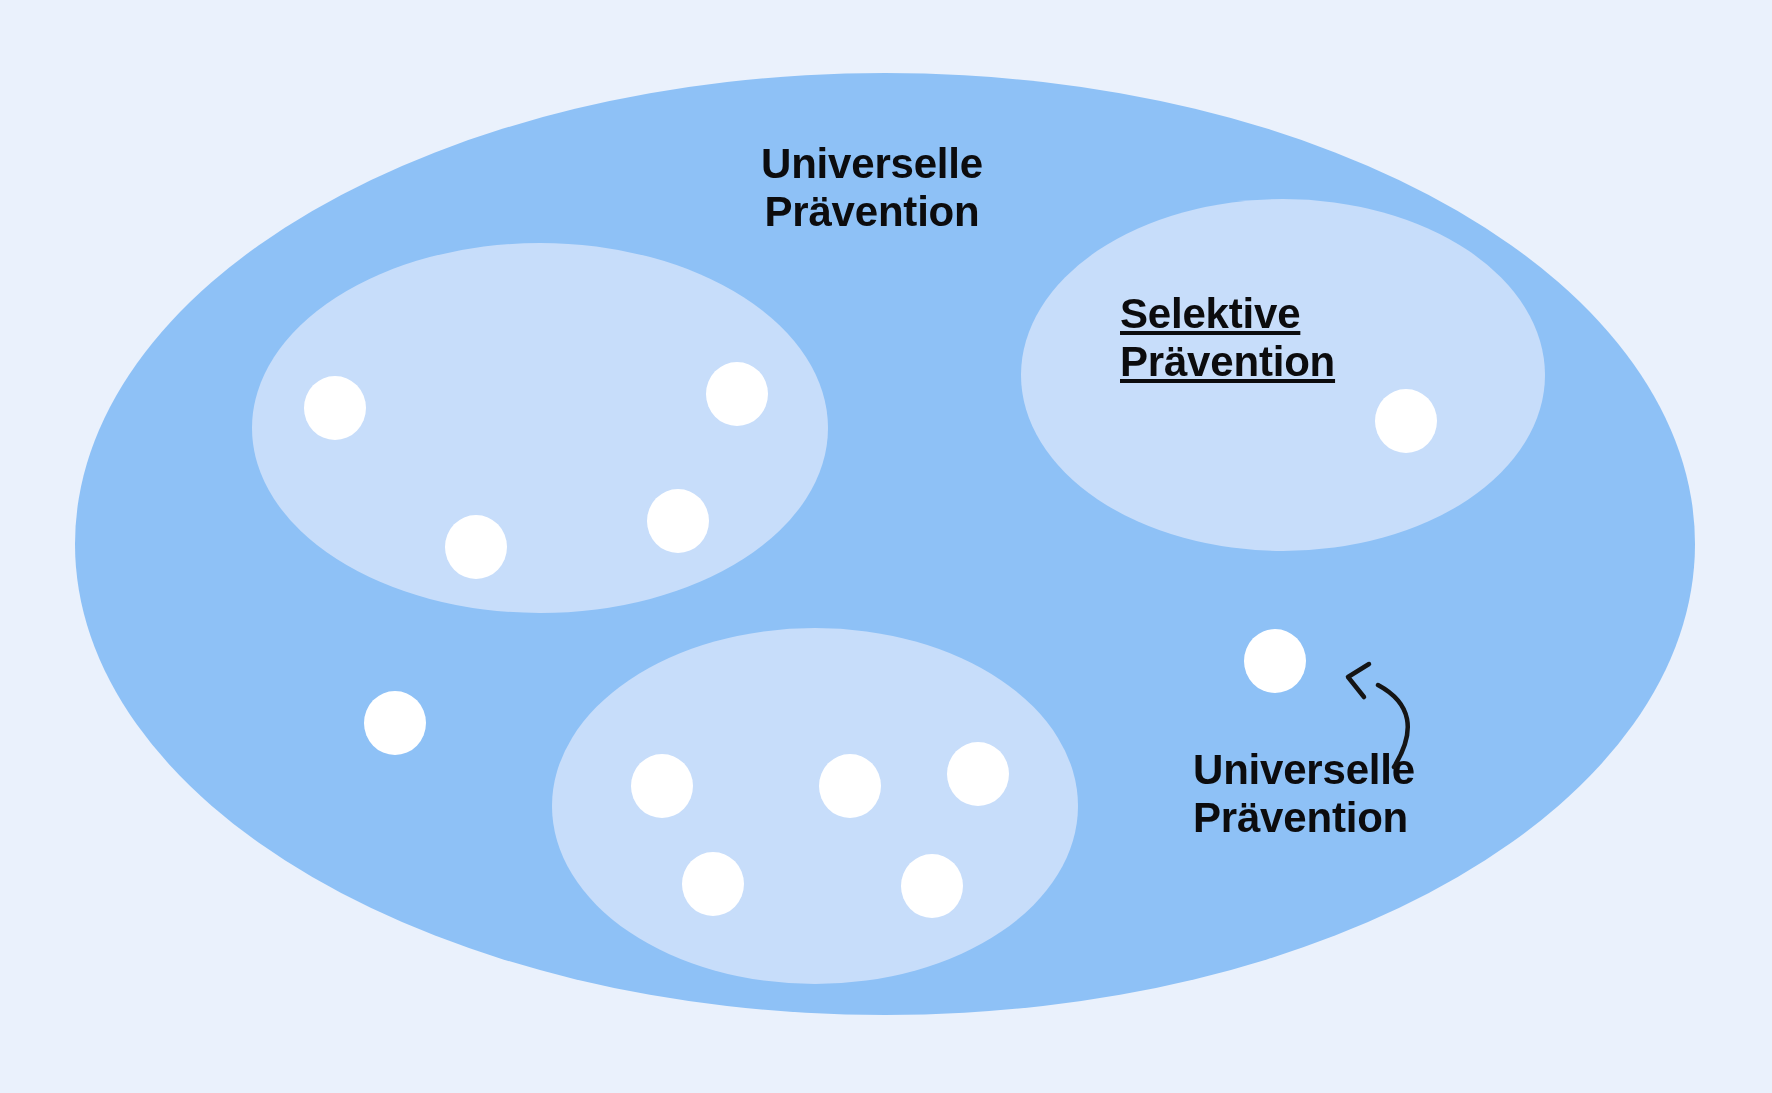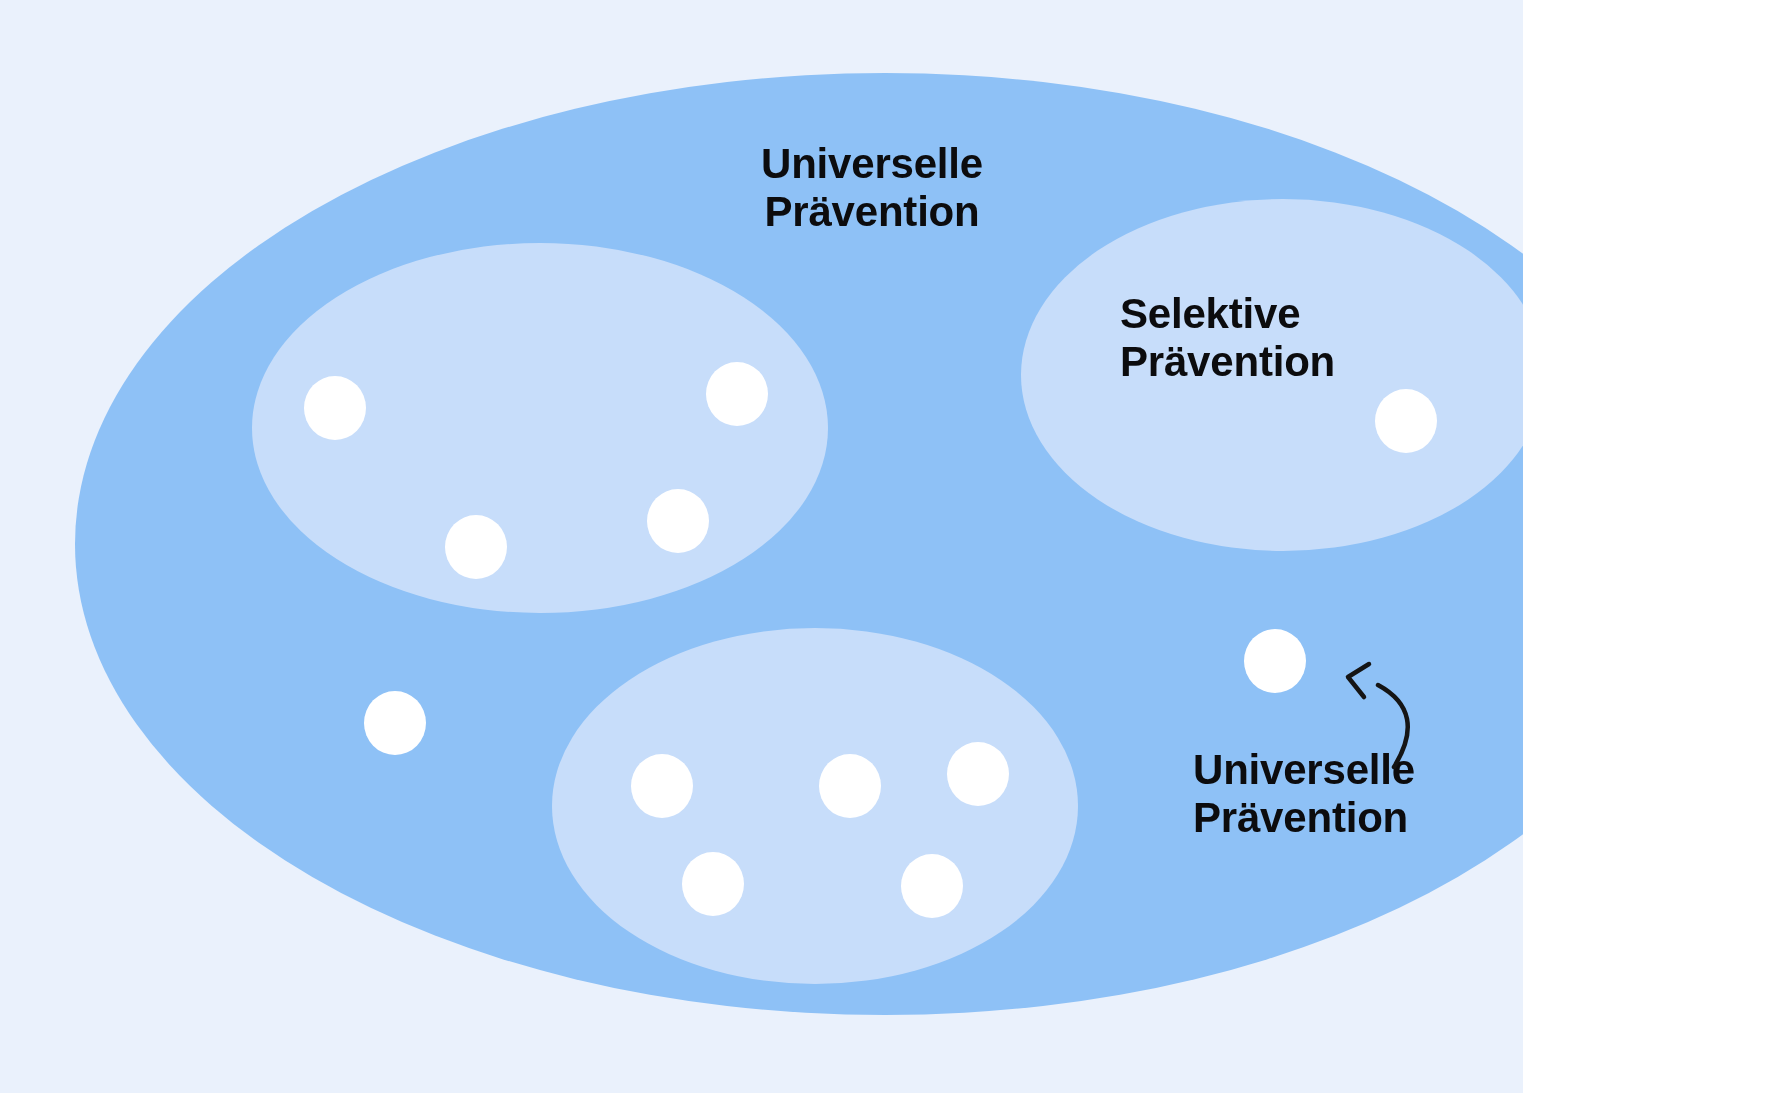--- a/index.html
+++ b/index.html
@@ -2,21 +2,21 @@
 <html style="--background: #EAF1FC; --universal-ellipse: #8EC1F6; --subgroup-ellipse: #C7DDFA; --dot: #FFFFFF; --text: #0C0C0E; --arrow: #151515;"><head>
 <meta charset="utf-8">
 <style>
   html, body {
     margin: 0;
     padding: 0;
     background: #fff;
   }
   #canvas {
     position: relative;
-    width: 1523px;
+    width: 1772px;
     height: 1093px;
     overflow: hidden;
     background: var(--background, #EAF1FC);
     font-family: "Liberation Sans", "DejaVu Sans", sans-serif;
   }
   .ellipse {
     position: absolute;
     border-radius: 50%;
   }
   #universal-ellipse {
@@ -56,20 +56,21 @@
   }
   .label span { display: block; }
   #label-universal {
     left: 672px; top: 140px;
     width: 400px;
     text-align: center;
   }
   #label-selective {
     left: 1120px; top: 290px;
     text-align: left;
+    text-decoration: underline;
   }
   #label-indicated {
     left: 1193px; top: 746px;
     text-align: left;
   }
   #arrow-svg {
     position: absolute;
     left: 0; top: 0;
     pointer-events: none;
   }

